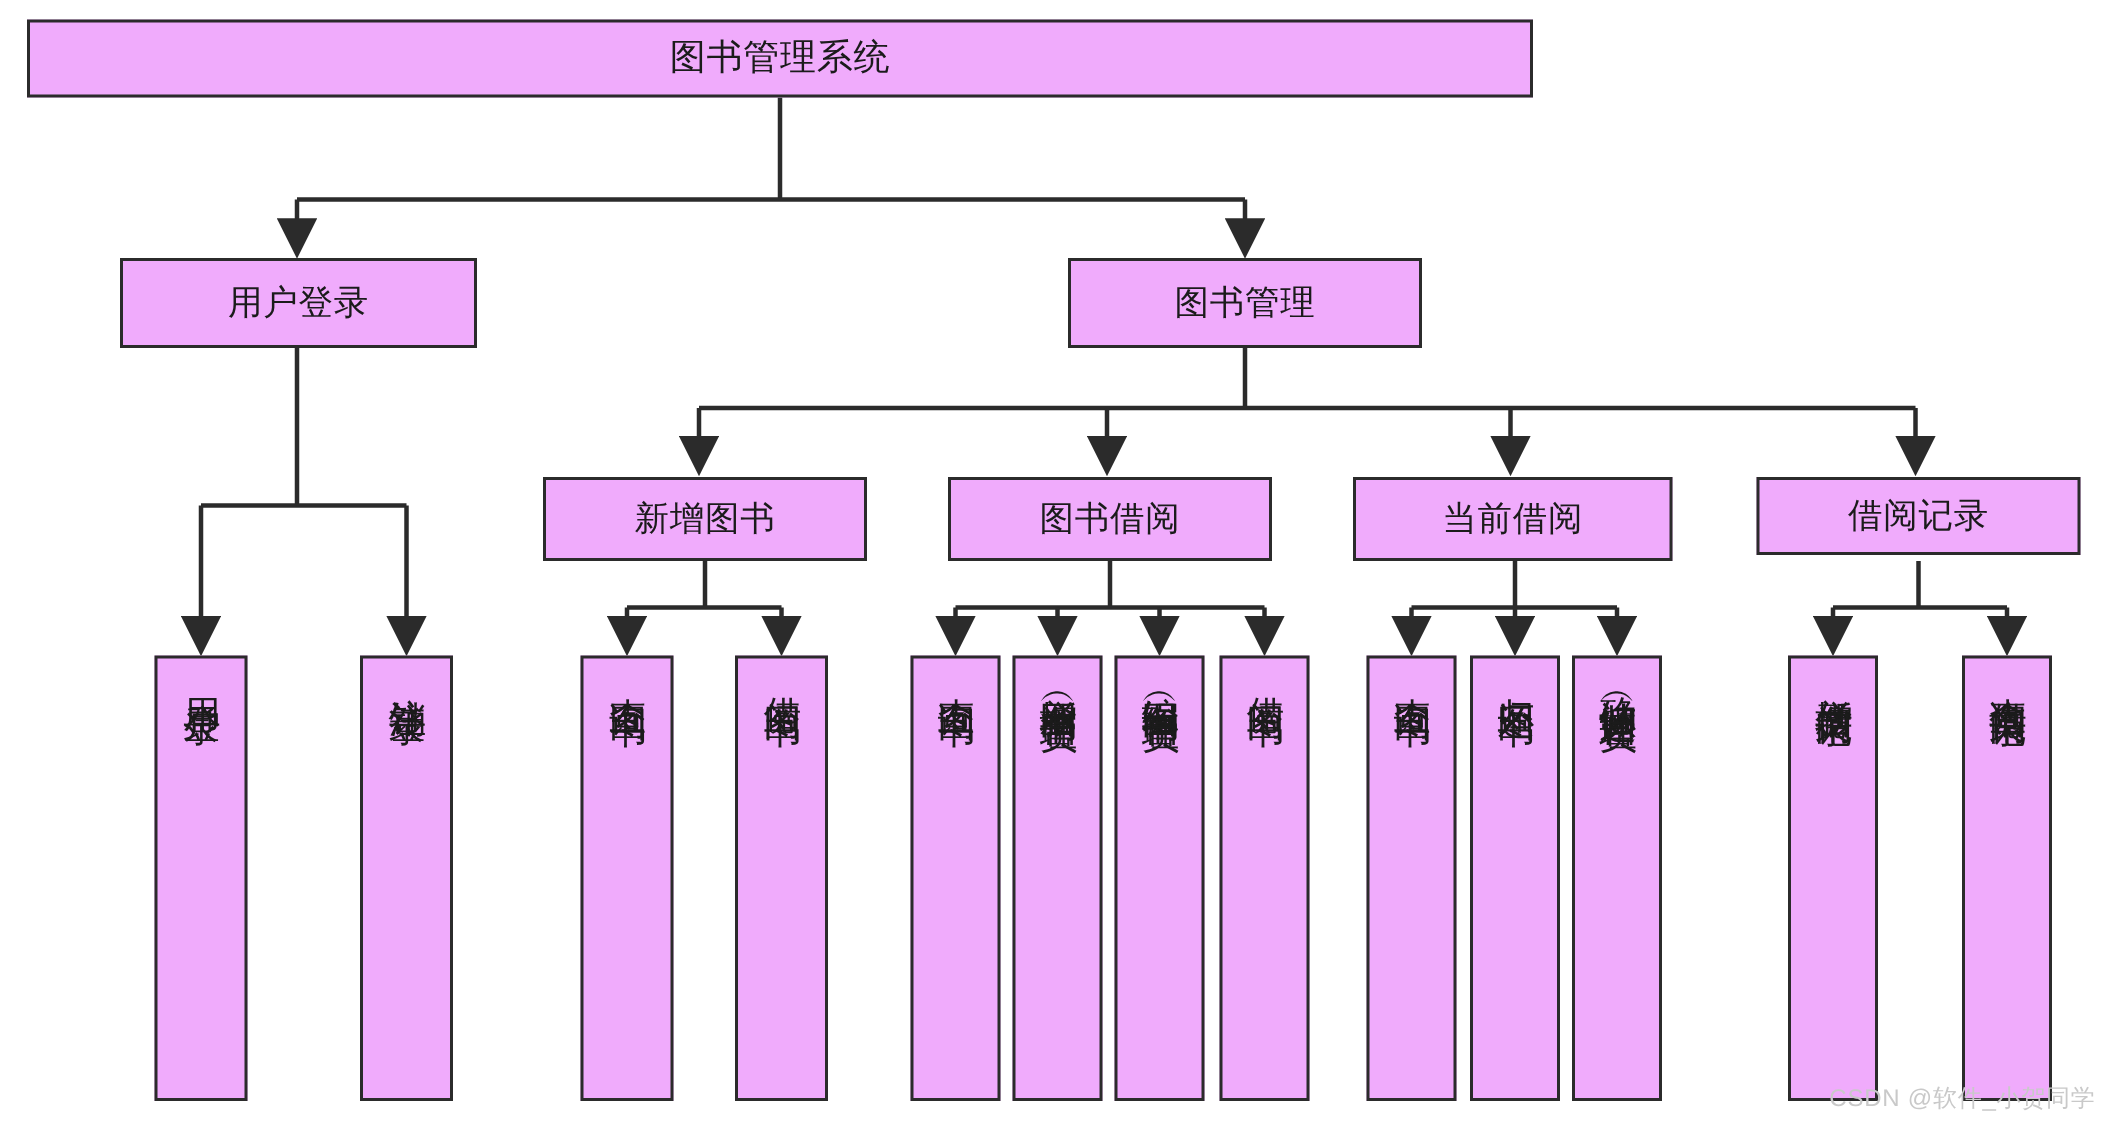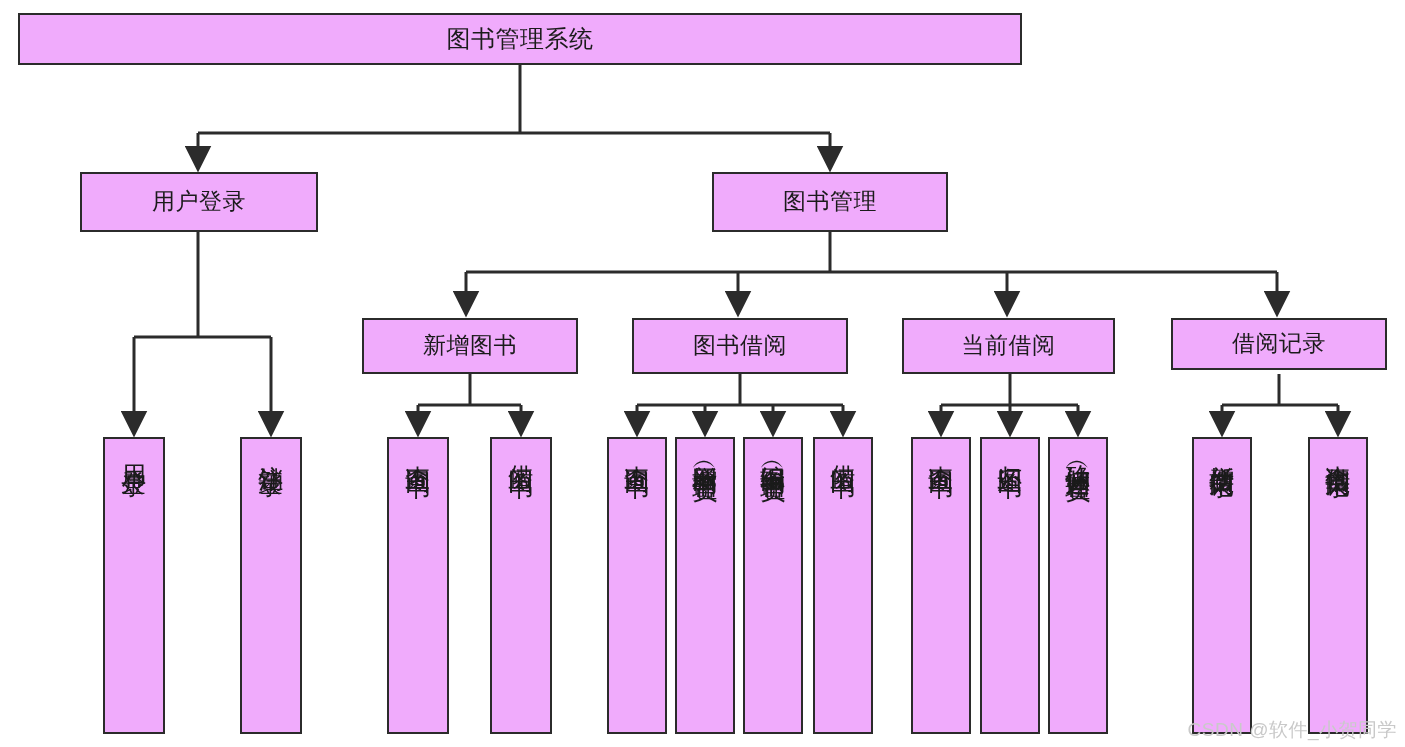--- a/index.html
+++ b/index.html
@@ -63,21 +63,21 @@
     letter-spacing: 3px;
     max-height: 100%;
   }
   .node.vert.tall .label {
     letter-spacing: 2px;
   }
   .watermark {
     position: absolute;
     right: 8px;
     bottom: 4px;
-    font-size: 19px;
+    font-size: 16px;
     color: #c9c9c9;
     letter-spacing: 0.5px;
     z-index: 5;
     white-space: nowrap;
     text-align: center;
   }
 </style>
 </head>
 <body>
 

